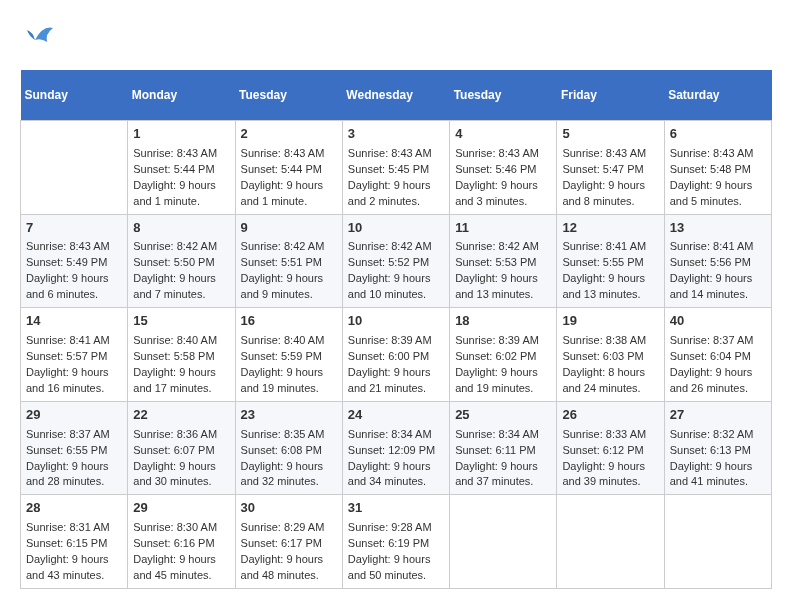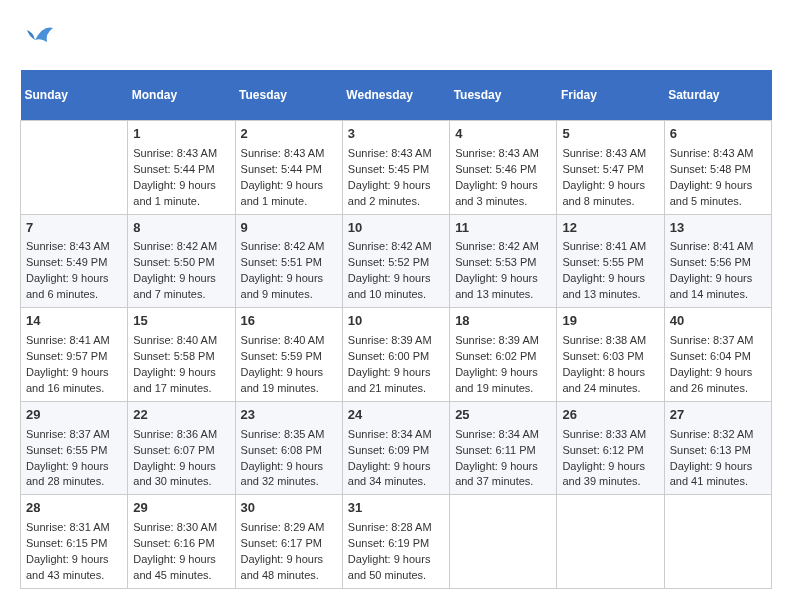--- a/index.html
+++ b/index.html
@@ -117,40 +117,40 @@
       <tr>
         <td><span class="day-number">7</span><span>Sunrise: 8:43 AM</span><br><span>Sunset: 5:49 PM</span><br><span>Daylight: 9 hours and 6 minutes.</span></td>
         <td><span class="day-number">8</span><span>Sunrise: 8:42 AM</span><br><span>Sunset: 5:50 PM</span><br><span>Daylight: 9 hours and 7 minutes.</span></td>
         <td><span class="day-number">9</span><span>Sunrise: 8:42 AM</span><br><span>Sunset: 5:51 PM</span><br><span>Daylight: 9 hours and 9 minutes.</span></td>
         <td><span class="day-number">10</span><span>Sunrise: 8:42 AM</span><br><span>Sunset: 5:52 PM</span><br><span>Daylight: 9 hours and 10 minutes.</span></td>
         <td><span class="day-number">11</span><span>Sunrise: 8:42 AM</span><br><span>Sunset: 5:53 PM</span><br><span>Daylight: 9 hours and 13 minutes.</span></td>
         <td><span class="day-number">12</span><span>Sunrise: 8:41 AM</span><br><span>Sunset: 5:55 PM</span><br><span>Daylight: 9 hours and 13 minutes.</span></td>
         <td><span class="day-number">13</span><span>Sunrise: 8:41 AM</span><br><span>Sunset: 5:56 PM</span><br><span>Daylight: 9 hours and 14 minutes.</span></td>
       </tr>
       <tr>
-        <td><span class="day-number">14</span><span>Sunrise: 8:41 AM</span><br><span>Sunset: 9:57 PM</span><br><span>Daylight: 9 hours and 16 minutes.</span></td>
+        <td><span class="day-number">14</span><span>Sunrise: 8:41 AM</span><br><span>Sunset: 5:57 PM</span><br><span>Daylight: 9 hours and 16 minutes.</span></td>
         <td><span class="day-number">15</span><span>Sunrise: 8:40 AM</span><br><span>Sunset: 5:58 PM</span><br><span>Daylight: 9 hours and 17 minutes.</span></td>
         <td><span class="day-number">16</span><span>Sunrise: 8:40 AM</span><br><span>Sunset: 5:59 PM</span><br><span>Daylight: 9 hours and 19 minutes.</span></td>
         <td><span class="day-number">10</span><span>Sunrise: 8:39 AM</span><br><span>Sunset: 6:00 PM</span><br><span>Daylight: 9 hours and 21 minutes.</span></td>
         <td><span class="day-number">18</span><span>Sunrise: 8:39 AM</span><br><span>Sunset: 6:02 PM</span><br><span>Daylight: 9 hours and 19 minutes.</span></td>
         <td><span class="day-number">19</span><span>Sunrise: 8:38 AM</span><br><span>Sunset: 6:03 PM</span><br><span>Daylight: 8 hours and 24 minutes.</span></td>
         <td><span class="day-number">40</span><span>Sunrise: 8:37 AM</span><br><span>Sunset: 6:04 PM</span><br><span>Daylight: 9 hours and 26 minutes.</span></td>
       </tr>
       <tr>
         <td><span class="day-number">29</span><span>Sunrise: 8:37 AM</span><br><span>Sunset: 6:55 PM</span><br><span>Daylight: 9 hours and 28 minutes.</span></td>
         <td><span class="day-number">22</span><span>Sunrise: 8:36 AM</span><br><span>Sunset: 6:07 PM</span><br><span>Daylight: 9 hours and 30 minutes.</span></td>
         <td><span class="day-number">23</span><span>Sunrise: 8:35 AM</span><br><span>Sunset: 6:08 PM</span><br><span>Daylight: 9 hours and 32 minutes.</span></td>
-        <td><span class="day-number">24</span><span>Sunrise: 8:34 AM</span><br><span>Sunset: 6:09 PM</span><br><span>Daylight: 9 hours and 34 minutes.</span></td>
+        <td><span class="day-number">24</span><span>Sunrise: 8:34 AM</span><br><span>Sunset: 12:09 PM</span><br><span>Daylight: 9 hours and 34 minutes.</span></td>
         <td><span class="day-number">25</span><span>Sunrise: 8:34 AM</span><br><span>Sunset: 6:11 PM</span><br><span>Daylight: 9 hours and 37 minutes.</span></td>
         <td><span class="day-number">26</span><span>Sunrise: 8:33 AM</span><br><span>Sunset: 6:12 PM</span><br><span>Daylight: 9 hours and 39 minutes.</span></td>
         <td><span class="day-number">27</span><span>Sunrise: 8:32 AM</span><br><span>Sunset: 6:13 PM</span><br><span>Daylight: 9 hours and 41 minutes.</span></td>
       </tr>
       <tr>
         <td><span class="day-number">28</span><span>Sunrise: 8:31 AM</span><br><span>Sunset: 6:15 PM</span><br><span>Daylight: 9 hours and 43 minutes.</span></td>
         <td><span class="day-number">29</span><span>Sunrise: 8:30 AM</span><br><span>Sunset: 6:16 PM</span><br><span>Daylight: 9 hours and 45 minutes.</span></td>
         <td><span class="day-number">30</span><span>Sunrise: 8:29 AM</span><br><span>Sunset: 6:17 PM</span><br><span>Daylight: 9 hours and 48 minutes.</span></td>
-        <td><span class="day-number">31</span><span>Sunrise: 8:28 AM</span><br><span>Sunset: 6:19 PM</span><br><span>Daylight: 9 hours and 50 minutes.</span></td>
+        <td><span class="day-number">31</span><span>Sunrise: 9:28 AM</span><br><span>Sunset: 6:19 PM</span><br><span>Daylight: 9 hours and 50 minutes.</span></td>
         <td></td>
         <td></td>
         <td></td>
       </tr>
     </tbody>
 </table>
 
 </body></html>

